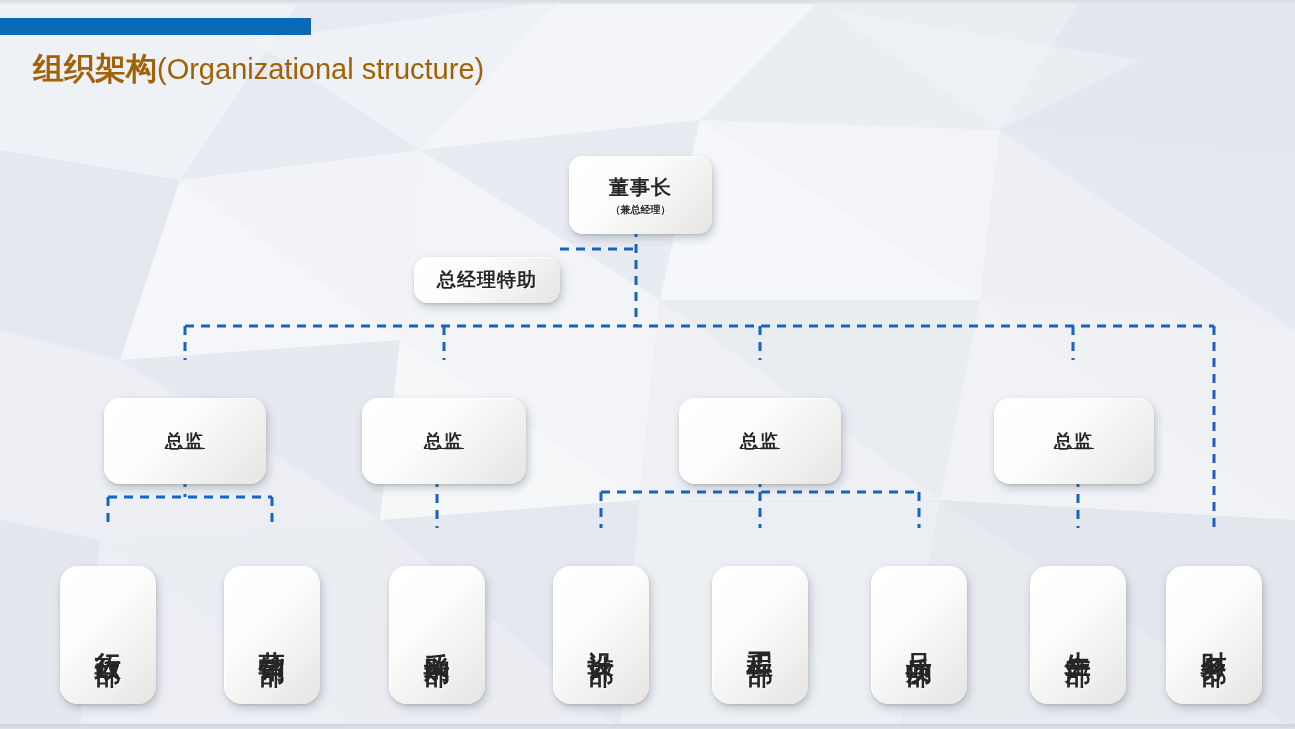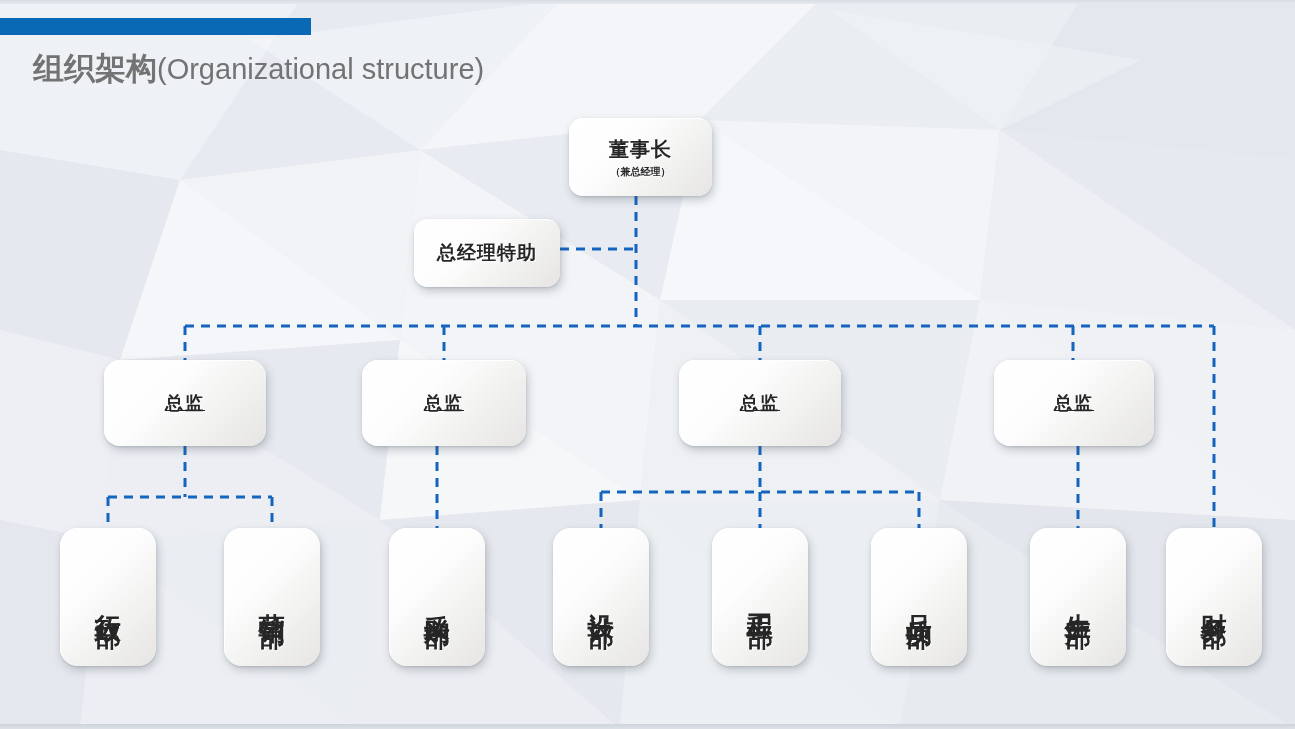--- a/index.html
+++ b/index.html
@@ -54,21 +54,21 @@
     top: 18px;
     width: 311px;
     height: 17px;
     background: #0a69b5;
   }
   #page-title {
     position: absolute;
     left: 33px;
     top: 48px;
     font-size: 31px;
-    color: #737373;
+    color: #a16207;
     white-space: nowrap;
     letter-spacing: 0px;
   }
   #page-title .cn {
     font-family: "DejaVu Sans", sans-serif;
     font-weight: 700;
     font-size: 31px;
   }
   #page-title .en {
     font-family: "Liberation Sans", sans-serif;
@@ -96,20 +96,21 @@
       0 1px 2px rgba(80, 88, 100, 0.18),
       inset 1px 1px 0 rgba(255,255,255,0.95);
     display: flex;
     align-items: center;
     justify-content: center;
     color: #262626;
     font-family: "DejaVu Sans", sans-serif;
     font-weight: 700;
     text-shadow: 1px 1px 0 rgba(255,255,255,0.85);
     z-index: 3;
+    margin-top: 38px;
   }
 
   .node.top-node {
     flex-direction: column;
     gap: 2px;
   }
   .node .main-label {
     font-size: 20px;
     font-weight: 700;
     letter-spacing: 1px;
@@ -226,21 +227,21 @@
 
       <path d="M 1078 446 L 1078 528"></path>
     </g>
   </svg>
 
   <div class="node top-node" style="left:569px; top:118px; width:143px; height:78px;">
     <span class="main-label">董事长</span>
     <span class="sub-label">（兼总经理）</span>
   </div>
 
-  <div class="node assistant" style="left:414px; top:219px; width:146px; height:68px;">
+  <div class="node assistant" style="left:414px; top:219px; width:146px; height:46px;">
     <span>总经理特助</span>
   </div>
 
   <div class="node director" style="left:104px; top:360px; width:162px; height:86px;">
     <span>总监</span>
   </div>
   <div class="node director" style="left:362px; top:360px; width:164px; height:86px;">
     <span>总监</span>
   </div>
   <div class="node director" style="left:679px; top:360px; width:162px; height:86px;">

